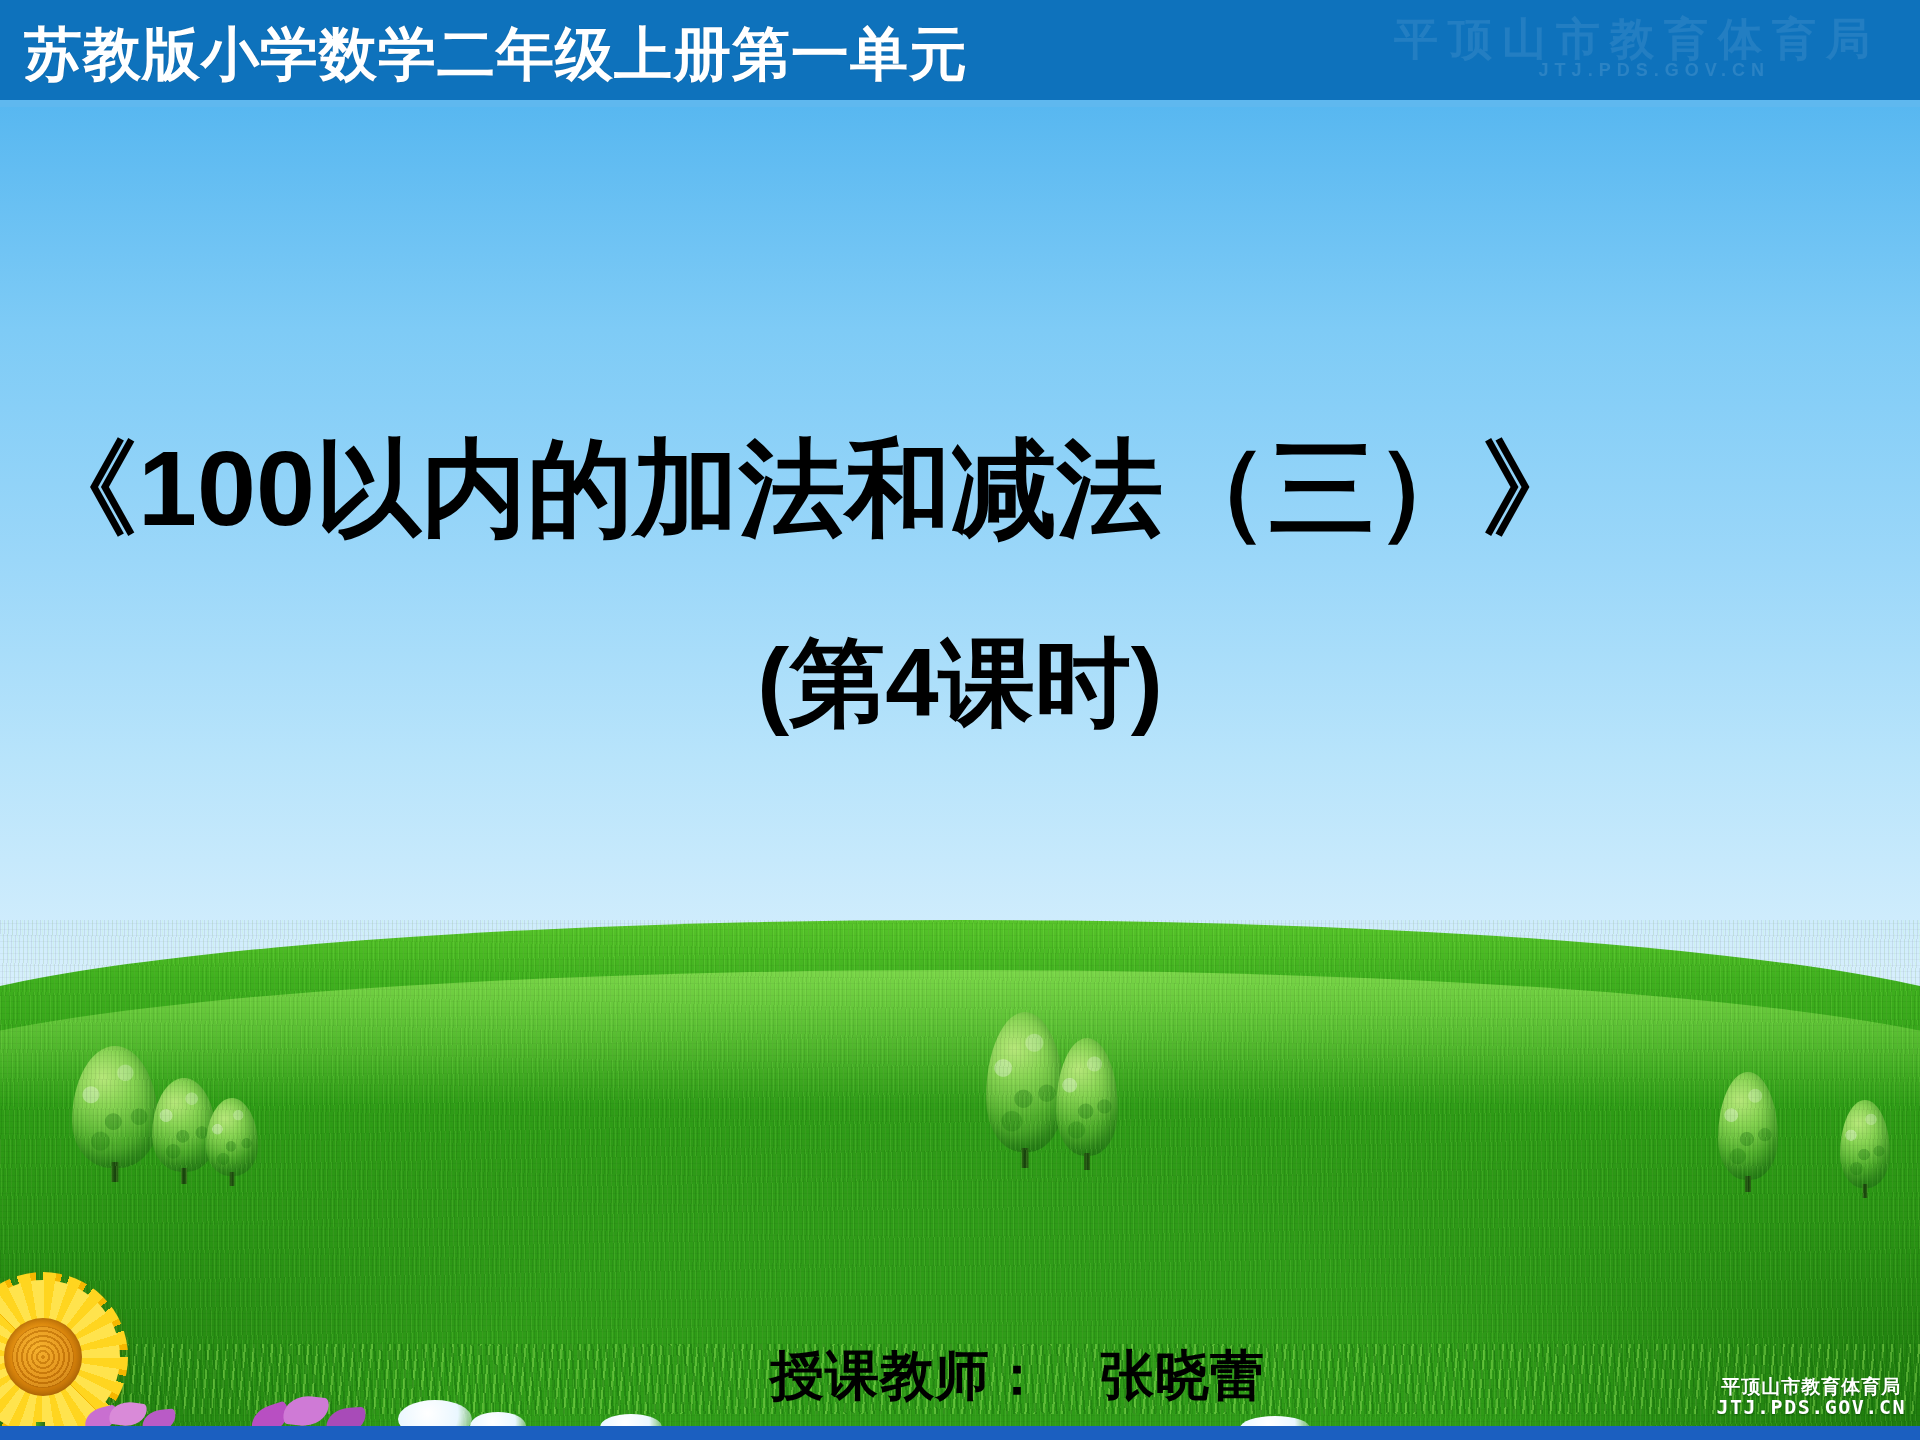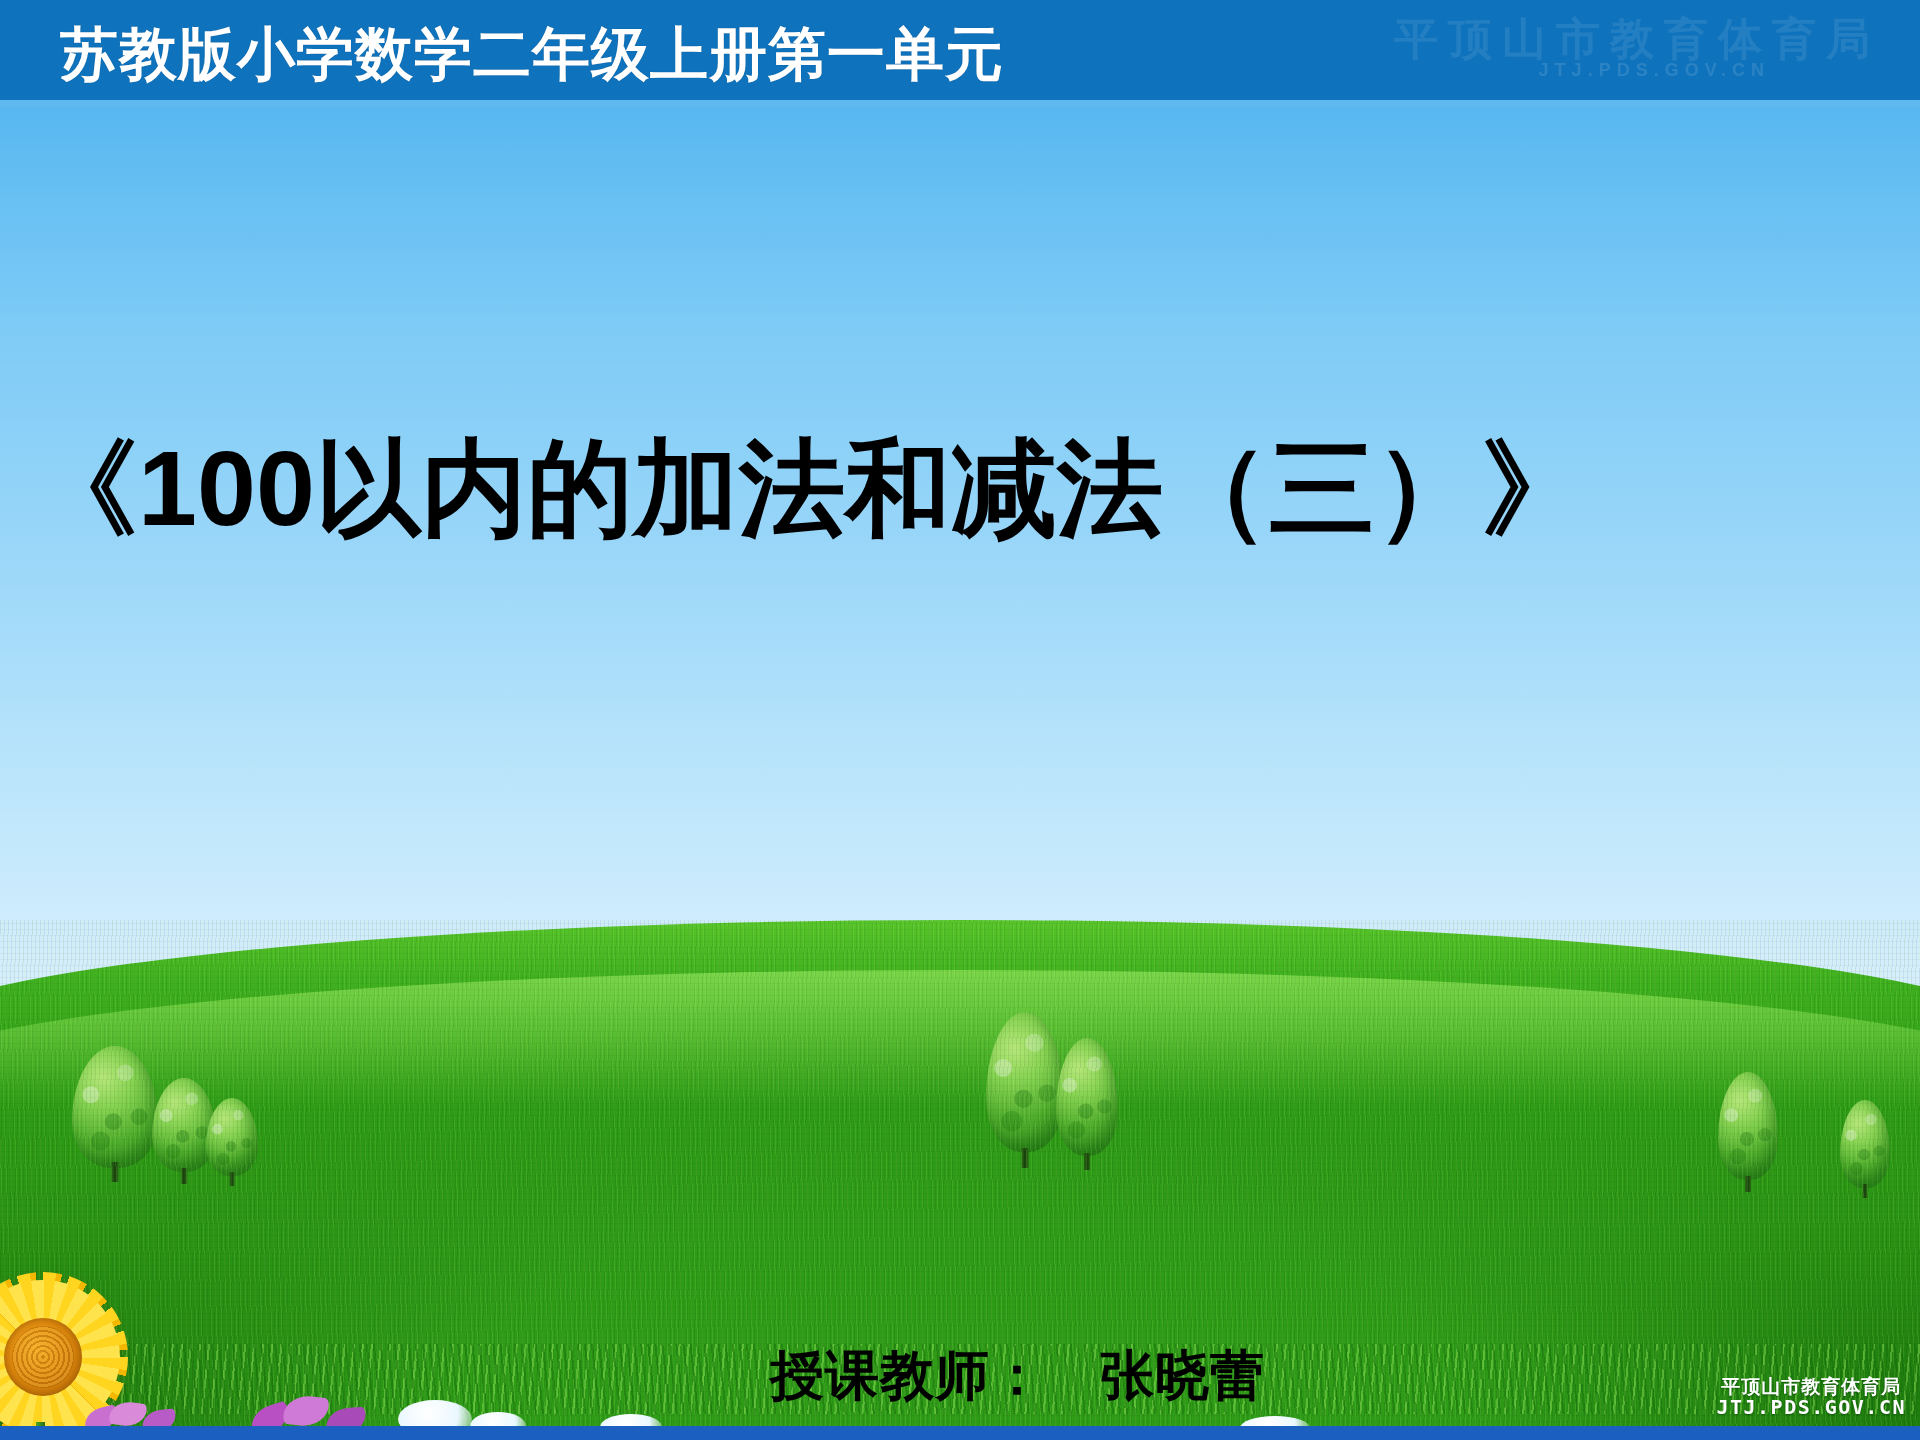--- a/index.html
+++ b/index.html
@@ -51,21 +51,20 @@
     letter-spacing:6px;
     white-space:nowrap;
   }
   .banner-title {
     position:absolute; left:24px; top:16px;
     font-size:58px; font-weight:bold;
     color:#ffffff;
     letter-spacing:1px;
     white-space:nowrap;
     text-shadow:0 0 1px rgba(0,0,0,.25);
-    margin-left:36px;
   }
   .banner-rule {
     position:absolute; left:0; top:100px; width:1920px; height:7px;
     background:#5fb8ef;
   }
 
   
   .main-title {
     position:absolute; top:430px; left:0; width:1619px;
     text-align:center;
@@ -234,20 +233,21 @@
   <div class="sky"></div>
 
   <div class="banner">
     <div class="banner-wm">平顶山市教育体育局</div>
     <div class="banner-wm2">JTJ.PDS.GOV.CN</div>
     <div class="banner-title">苏教版小学数学二年级上册第一单元</div>
   </div>
   <div class="banner-rule"></div>
 
   <div class="main-title">《100以内的加法和减法（三）》</div>
+  <div class="sub-title">(第4课时)</div>
 
   <div class="leaf" style="left:1008px; top:986px;"></div>
 
   <div class="hill"></div>
   <div class="hill-top-shine"></div>
 
   <div class="tree" style="left:72px; top:1046px; width:86px; height:136px;">
     <div class="crown" style="width:86px; height:122px;"></div>
     <div class="trunk" style="width:7px; height:20px;"></div>
   </div>

